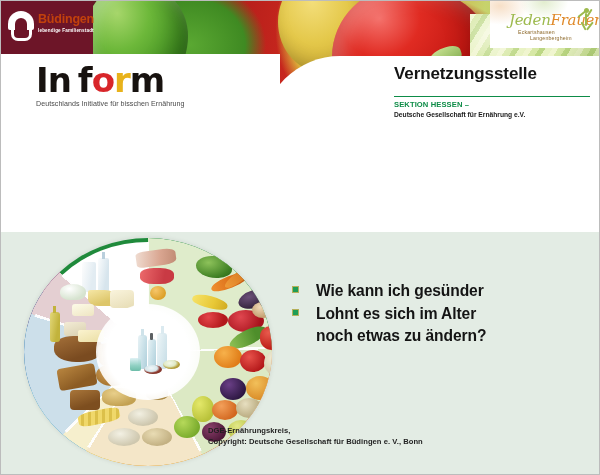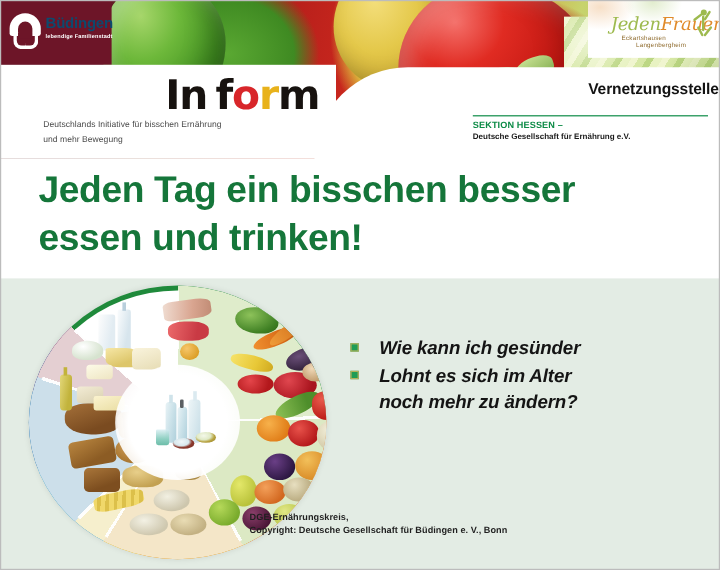--- a/index.html
+++ b/index.html
@@ -124,39 +124,39 @@
     border-left: 3.5px solid #ffffff; border-bottom: 3.5px solid #ffffff;
     border-bottom-left-radius: 7px;
   }
   .bud-foot2 {
     position: absolute; left: 13px; top: 16px; width: 11px; height: 14px;
     border-right: 3.5px solid #ffffff; border-bottom: 3.5px solid #ffffff;
     border-bottom-right-radius: 7px;
   }
   .bud-name {
     position: absolute; left: 30px; top: 4px;
-    color: #0c4a6e; font-size: 12.5px; font-weight: bold; letter-spacing: -0.2px;
+    color: #c2410c; font-size: 12.5px; font-weight: bold; letter-spacing: -0.2px;
     line-height: 14px; white-space: nowrap;
   }
   .bud-sub {
     position: absolute; left: 30px; top: 20px;
     color: #ffffff; font-size: 4.6px; font-weight: bold; letter-spacing: 0.15px;
     line-height: 6px; white-space: nowrap;
   }
 
   
   .inform-panel {
     position: absolute; left: 0; top: 54px; width: 280px; height: 78px;
     background: #ffffff;
   }
   .inform-wrap { position: absolute; left: 36px; top: 8px; width: 230px; }
   .inform-word {
     font-family: "DejaVu Sans", sans-serif;
     font-size: 34px; font-weight: bold; line-height: 36px;
-    letter-spacing: -1px; color: #17120f; white-space: nowrap; text-align: right;
+    letter-spacing: -1px; color: #17120f; white-space: nowrap;
   }
   .inform-word .o { color: #d8262a; }
   .inform-word .r { color: #e8b21b; }
   .inform-word .sp { display: inline-block; width: 7px; }
   .inform-tag {
     margin-top: 2px;
     font-size: 7.1px; line-height: 9.6px; color: #4a4a4a;
     letter-spacing: 0.05px; white-space: nowrap;
   }
 
@@ -180,23 +180,22 @@
   .dge-stem {
     position: absolute; left: 24px; top: 22px; width: 3px; height: 16px; background: #0d8c47;
   }
   .dge-abbr {
     position: absolute; left: 0; top: 36px; width: 52px; text-align: center;
     color: #0d8c47; font-size: 15px; font-weight: bold; letter-spacing: -0.5px;
     font-family: "DejaVu Sans", sans-serif;
   }
   .dge-title {
     position: absolute; left: 62px; top: 2px; width: 205px;
-    font-size: 13px; font-weight: bold; color: #141414; line-height: 13.4px;
+    font-size: 17px; font-weight: bold; color: #141414; line-height: 13.4px;
     letter-spacing: -0.1px;
-    text-align: right;
   }
   .dge-rule {
     position: absolute; left: 62px; top: 31px; width: 196px; height: 1.4px; background: #0d8c47;
   }
   .dge-sect {
     position: absolute; left: 62px; top: 35px;
     font-size: 7.6px; font-weight: bold; color: #0d8c47; letter-spacing: 0.1px; line-height: 10px;
   }
   .dge-soc {
     position: absolute; left: 62px; top: 45px;
@@ -429,21 +428,20 @@
   .bullets { position: absolute; left: 292px; top: 48px; width: 300px; }
   .bullet-row { display: flex; align-items: flex-start; margin-bottom: 1px; }
   .bullet-mark {
     flex: 0 0 auto; width: 7px; height: 7px; margin: 6px 0 0 0;
     background: #1f9d55; border: 1px solid #b5b05a; box-sizing: border-box;
   }
   .bullet-text {
     margin-left: 17px;
     font-size: 15.6px; font-weight: bold; color: #141414; line-height: 22px;
     letter-spacing: -0.1px;
-    font-style: italic;
   }
 
   
   .frame {
     position: absolute; inset: 0; border: 1px solid #bcbcbc; pointer-events: none;
   }
 </style>
 </head>
 <body>
 
@@ -471,21 +469,20 @@
       <div class="bud-foot2"></div>
     </div>
     <div class="bud-name">Büdingen</div>
     <div class="bud-sub">lebendige Familienstadt</div>
   </div>
 
   <div class="inform-panel">
     <div class="inform-wrap">
       <div class="inform-word"><span>In</span><span class="sp"></span><span>f</span><span class="o">o</span><span class="r">r</span><span>m</span></div>
       <div class="inform-tag">Deutschlands Initiative für bisschen Ernährung</div>
-      <div class="inform-tag">und mehr Bewegung</div>
     </div>
   </div>
 
   <div class="dge-panel">
     <div class="dge-block">
       <div class="dge-title">
         <div>Vernetzungsstelle</div>
       </div>
       <div class="dge-rule"></div>
       <div class="dge-sect">SEKTION HESSEN –</div>
@@ -501,24 +498,20 @@
     <div class="lf-figure">
       <span class="lf-head"></span>
         <span class="lf-body"></span>
       <span class="lf-arm1"></span>
         <span class="lf-arm2"></span>
       <span class="lf-leg1"></span>
         <span class="lf-leg2"></span>
     </div>
   </div>
 
-  <div class="headline">
-    <div>Jeden Tag ein bisschen besser</div>
-    <div>essen und trinken!</div>
-  </div>
 
   <div class="lower">
 
     <div class="kreis">
       <div class="kreis-ring"></div>
       <div class="kreis-inner"></div>
       <div class="kreis-seg">
         <div class="seg-veg"></div>
         <div class="seg-fruit"></div>
         <div class="seg-grain"></div>
@@ -594,21 +587,21 @@
         <div class="bullet-mark"></div>
         <div class="bullet-text">
           <div>Wie kann ich gesünder</div>
         </div>
       </div>
 
       <div class="bullet-row">
         <div class="bullet-mark"></div>
         <div class="bullet-text">
           <div>Lohnt es sich im Alter</div>
-          <div>noch mehr zu ändern?</div>
+          <div>noch etwas zu ändern?</div>
         </div>
       </div>
 
 
     </div>
   </div>
 
   <div class="frame"></div>
 </div>
 

